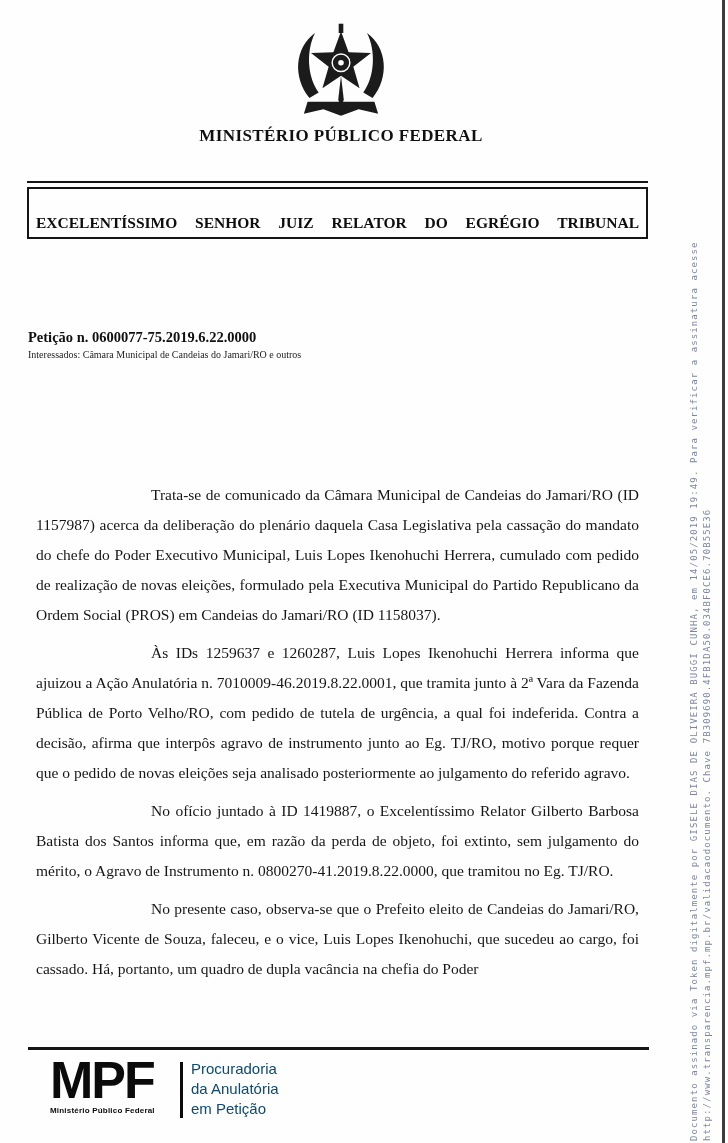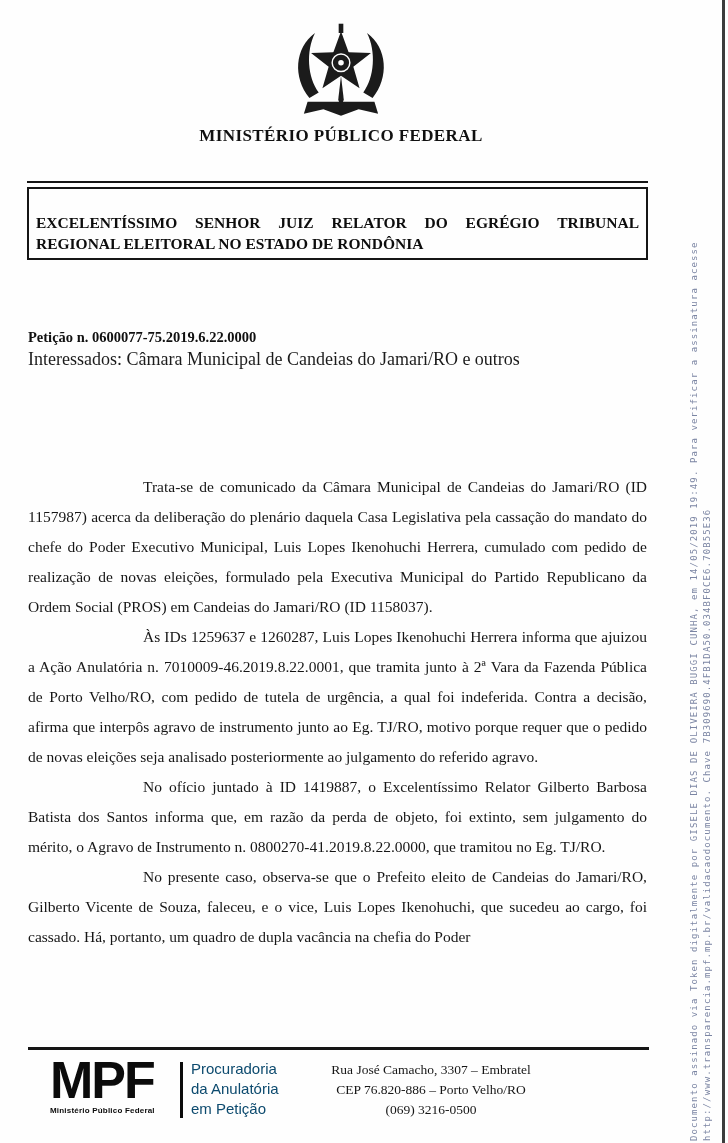--- a/index.html
+++ b/index.html
@@ -50,30 +50,30 @@
   .addressee-line1 { text-align: justify; text-align-last: justify; margin-top: 21px; }
   .addressee-line2 { text-align: left; }
 
   
   .petition {
     position: absolute; top: 329px; left: 28px;
     font-weight: bold; font-size: 14.5px; color: #101010;
   }
   .interested {
     position: absolute; top: 349px; left: 28px;
-    font-size: 18px; color: #1c1c1c;
+    font-size: 10px; color: #1c1c1c;
   }
 
   
   .body-text {
     position: absolute; top: 472px; left: 28px; width: 619px;
     font-size: 15.5px; line-height: 30px;
     text-align: justify; color: #161616;
   }
-  .body-text p { margin: 0; text-indent: 115px; }
+  .body-text p { margin: 8px; text-indent: 115px; }
 
   
   .footer-rule {
     position: absolute; top: 1047px; left: 28px;
     width: 621px; height: 3px; background: #151515;
   }
   .mpf-logo { position: absolute; top: 1056px; left: 50px; width: 125px; text-align: left; }
   .mpf-acronym {
     font-family: "Liberation Sans", sans-serif;
     font-weight: bold; font-size: 52px; line-height: 48px;
@@ -139,21 +139,20 @@
       <circle cx="60" cy="46" r="9.5" fill="none" stroke="#fdfdfd" stroke-width="1.6"></circle>
       <circle cx="60" cy="46" r="3" fill="#fdfdfd"></circle>
     </svg>
     <div class="header-title">MINISTÉRIO PÚBLICO FEDERAL</div>
   </div>
 
   <div class="addressee-rule"></div>
 
   <div class="addressee-box">
     <div class="addressee-line1">EXCELENTÍSSIMO SENHOR JUIZ RELATOR DO EGRÉGIO TRIBUNAL</div>
-    <div class="addressee-line2">REGIONAL ELEITORAL NO ESTADO DE RONDÔNIA</div>
   </div>
 
   <div class="petition">Petição n. 0600077-75.2019.6.22.0000</div>
   <div class="interested">Interessados: Câmara Municipal de Candeias do Jamari/RO e outros</div>
 
   <div class="body-text">
     <p>Trata-se de comunicado da Câmara Municipal de Candeias do Jamari/RO (ID 1157987) acerca da deliberação do plenário daquela Casa Legislativa pela cassação do mandato do chefe do Poder Executivo Municipal, Luis Lopes Ikenohuchi Herrera, cumulado com pedido de realização de novas eleições, formulado pela Executiva Municipal do Partido Republicano da Ordem Social (PROS) em Candeias do Jamari/RO (ID 1158037).</p>
     <p>Às IDs 1259637 e 1260287, Luis Lopes Ikenohuchi Herrera informa que ajuizou a Ação Anulatória n. 7010009-46.2019.8.22.0001, que tramita junto à 2ª Vara da Fazenda Pública de Porto Velho/RO, com pedido de tutela de urgência, a qual foi indeferida. Contra a decisão, afirma que interpôs agravo de instrumento junto ao Eg. TJ/RO, motivo porque requer que o pedido de novas eleições seja analisado posteriormente ao julgamento do referido agravo.</p>
     <p>No ofício juntado à ID 1419887, o Excelentíssimo Relator Gilberto Barbosa Batista dos Santos informa que, em razão da perda de objeto, foi extinto, sem julgamento do mérito, o Agravo de Instrumento n. 0800270-41.2019.8.22.0000, que tramitou no Eg. TJ/RO.</p>
     <p>No presente caso, observa-se que o Prefeito eleito de Candeias do Jamari/RO, Gilberto Vicente de Souza, faleceu, e o vice, Luis Lopes Ikenohuchi, que sucedeu ao cargo, foi cassado. Há, portanto, um quadro de dupla vacância na chefia do Poder</p>
@@ -165,22 +164,17 @@
     <div class="mpf-acronym">MPF</div>
     <div class="mpf-org-small">Ministério Público Federal</div>
   </div>
   <div class="logo-divider"></div>
   <div class="unit-name">
     <div>Procuradoria</div>
     <div>da Anulatória</div>
     <div>em Petição</div>
   </div>
 
-  <div class="footer-address">
-    <div>Rua José Camacho, 3307 – Embratel</div>
-    <div>CEP 76.820-886 – Porto Velho/RO</div>
-    <div>(069) 3216-0500</div>
-  </div>
 
   <div class="sig-line sig-line-1">Documento assinado via Token digitalmente por GISELE DIAS DE OLIVEIRA BUGGI CUNHA, em 14/05/2019 19:49. Para verificar a assinatura acesse</div>
   <div class="sig-line sig-line-2">http://www.transparencia.mpf.mp.br/validacaodocumento. Chave 7B309690.4FB1DA50.034BF0CE6.70B55E36</div>
 
 </div>
 
 </body></html>

